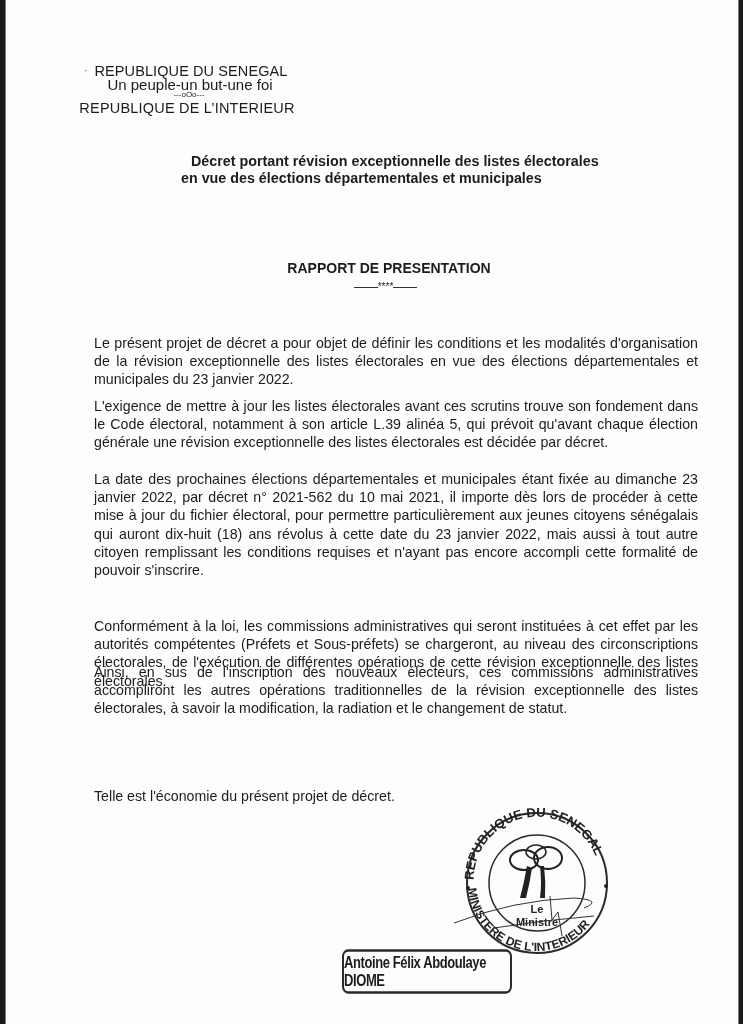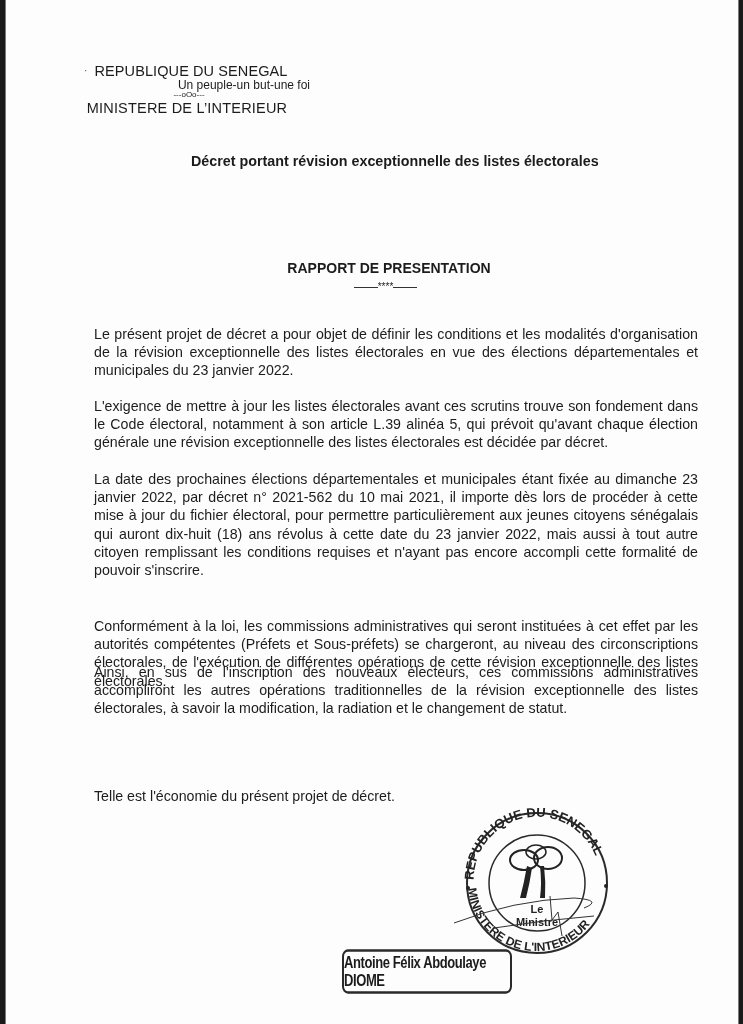--- a/index.html
+++ b/index.html
@@ -17,21 +17,21 @@
       border-right: 1px solid #7a7a7a;
     }
     .header-block {
       position: absolute; left: 84px; top: 63px; width: 220px;
       text-align: center;
     }
     .header-bullet {
       position: absolute; left: -6px; top: 2px; font-size: 10px; color: #555;
     }
     .republic { font-size: 14.5px; letter-spacing: 0.1px; line-height: 17px; margin-left: -18px; }
-    .motto { font-size: 12px; line-height: 10px; margin-left: -20px; text-align: right; }
+    .motto { font-size: 15px; line-height: 10px; margin-left: -20px; }
     .ornament { font-size: 8px; line-height: 9px; margin-left: -22px; }
     .ministry { font-size: 14.5px; line-height: 19px; margin-left: -26px; letter-spacing: 0.2px; }
 
     .decree-title {
       position: absolute; left: 175px; top: 153px; width: 450px;
       font-weight: bold; font-size: 14.3px; line-height: 17px;
     }
     .decree-title .l1 { padding-left: 10px; }
     .decree-title .l3 { padding-left: 120px; }
 
@@ -44,21 +44,21 @@
       text-align: center; font-size: 10px; letter-spacing: 0px;
     }
     .report-sep .line { display: inline-block; width: 24px; border-bottom: 1px solid #333; vertical-align: middle; }
 
     .body-text {
       position: absolute; left: 88px; width: 604px;
       font-size: 14.2px; line-height: 18.2px;
       text-align: justify;
     }
     .body-text p { margin: 0; }
-    .p1 { top: 325px; }
+    .p1 { top: 334px; }
     .p2 { top: 397px; }
     .p3 { top: 470px; }
     .p4 { top: 617px; }
     .p5 { top: 663px; }
     .p6 { top: 787px; }
 
     .seal {
       position: absolute; left: 448px; top: 808px; width: 166px; height: 150px;
     }
     .sig-box {
@@ -73,25 +73,26 @@
 </head>
 <body>
 
 <div class="page">
 
   <div class="header-block">
     <span class="header-bullet">·</span>
     <div class="republic">REPUBLIQUE DU SENEGAL</div>
     <div class="motto">Un peuple-un but-une foi</div>
     <div class="ornament">---oOo---</div>
-    <div class="ministry">MINISTERE DE L’INTERIEUR</div>
+    <div class="ministry">REPUBLIQUE DE L’INTERIEUR</div>
   </div>
 
   <div class="decree-title">
     <div class="l1">Décret portant révision exceptionnelle des listes électorales</div>
+    <div class="l2">en vue des élections départementales et municipales</div>
   </div>
 
   <div class="report-title">RAPPORT DE PRESENTATION</div>
   <div class="report-sep">
     <span class="line"></span><span>****</span><span class="line"></span>
   </div>
 
   <div class="body-text p1">
     <p>Le présent projet de décret a pour objet de définir les conditions et les modalités d'organisation de la révision exceptionnelle des listes électorales en vue des élections départementales et municipales du 23 janvier 2022.</p>
   </div>

